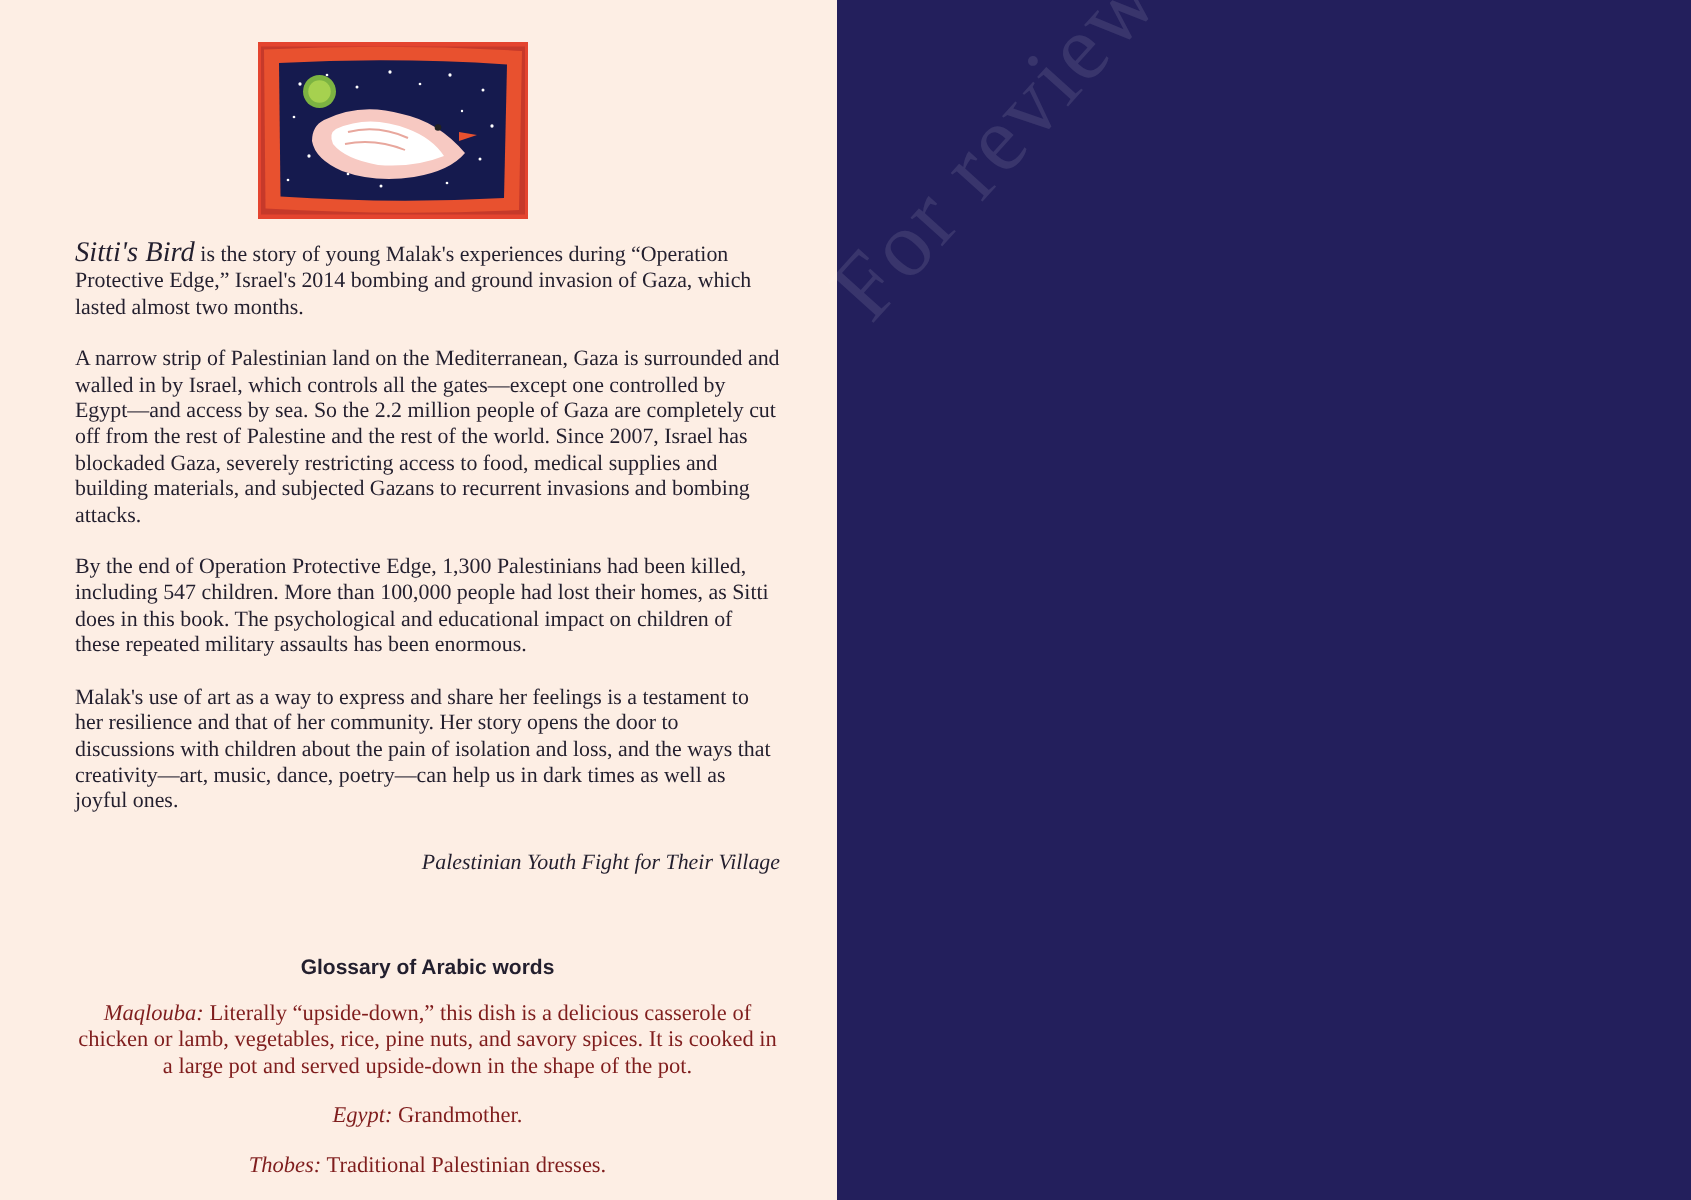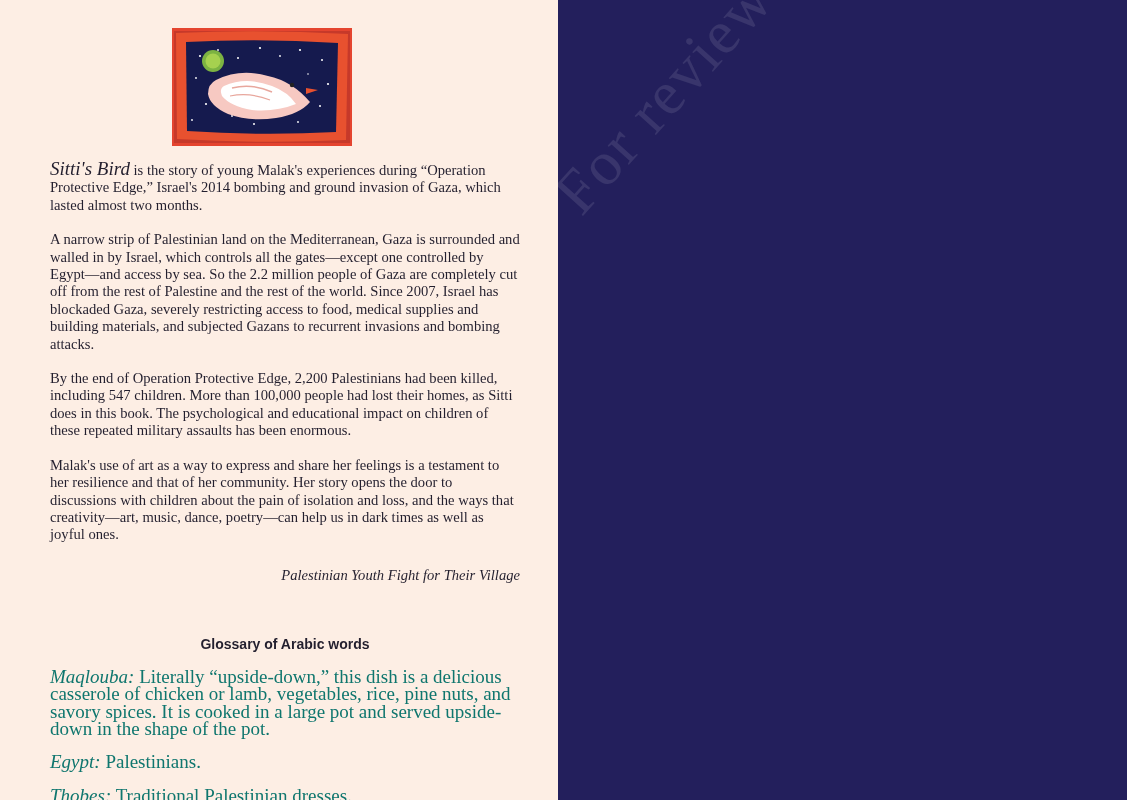--- a/index.html
+++ b/index.html
@@ -88,23 +88,24 @@
   .glossary-heading {
     margin: 52px 0 16px 0;
     text-align: center;
     font-size: 14px;
     font-weight: bold;
     color: #231f2e;
     font-family: Liberation Sans, sans-serif;
   }
   .glossary-entry {
     margin: 0 0 16px 0;
-    font-size: 19px;
+    font-size: 15px;
     line-height: 17.4px;
-    color: #0f766e;
+    color: #7f1d1d;
+    text-align: center;
   }
   .term {
     font-style: italic;
   }
 </style>
 </head>
 <body>
 
 <div class="page">
 
@@ -148,33 +149,33 @@
         <path d="M134 60 L146 62 L134 66 Z" fill="#e8512f"></path>
       </svg>
     </div>
 
     <div class="content">
 
       <p class="body-text"><span class="dropcap-title"><span class="big">Sitti's Bird</span></span><span> is the story of young Malak's experiences during “Operation Protective Edge,” Israel's 2014 bombing and ground invasion of Gaza, which lasted almost two months.</span></p>
 
       <p class="body-text">A narrow strip of Palestinian land on the Mediterranean, Gaza is surrounded and walled in by Israel, which controls all the gates—except one controlled by Egypt—and access by sea. So the 2.2 million people of Gaza are completely cut off from the rest of Palestine and the rest of the world. Since 2007, Israel has blockaded Gaza, severely restricting access to food, medical supplies and building materials, and subjected Gazans to recurrent invasions and bombing attacks.</p>
 
-      <p class="body-text">By the end of Operation Protective Edge, 2,200 Palestinians had been killed, including 547 children. More than 100,000 people had lost their homes, as Sitti does in this book. The psychological and educational impact on children of these repeated military assaults has been enormous.</p>
+      <p class="body-text">By the end of Operation Protective Edge, 1,300 Palestinians had been killed, including 547 children. More than 100,000 people had lost their homes, as Sitti does in this book. The psychological and educational impact on children of these repeated military assaults has been enormous.</p>
 
       <p class="body-text">Malak's use of art as a way to express and share her feelings is a testament to her resilience and that of her community. Her story opens the door to discussions with children about the pain of isolation and loss, and the ways that creativity—art, music, dance, poetry—can help us in dark times as well as joyful ones.</p>
 
       <div class="attribution">
         <div class="ital">Palestinian Youth Fight for Their Village</div>
       </div>
 
       <div class="glossary-heading">Glossary of Arabic words</div>
 
       <p class="glossary-entry"><span class="term">Maqlouba:</span><span> Literally “upside-down,” this dish is a delicious casserole of chicken or lamb, vegetables, rice, pine nuts, and savory spices. It is cooked in a large pot and served upside-down in the shape of the pot.</span></p>
 
-      <p class="glossary-entry"><span class="term">Egypt:</span><span> Palestinians.</span></p>
+      <p class="glossary-entry"><span class="term">Egypt:</span><span> Grandmother.</span></p>
 
       <p class="glossary-entry"><span class="term">Thobes:</span><span> Traditional Palestinian dresses.</span></p>
 
     </div>
   </div>
 
   <div class="right-page"></div>
 
   <div class="watermark">For review only</div>
 

